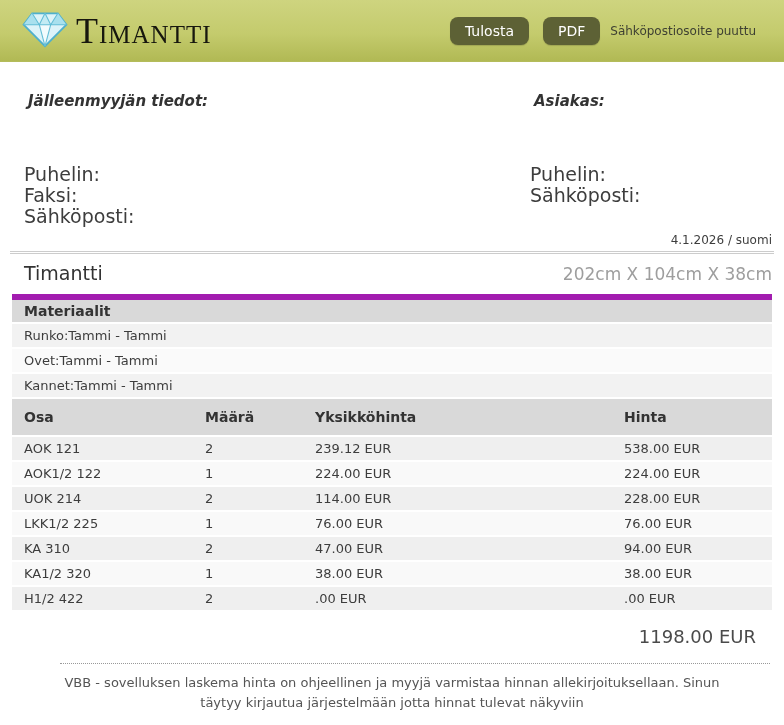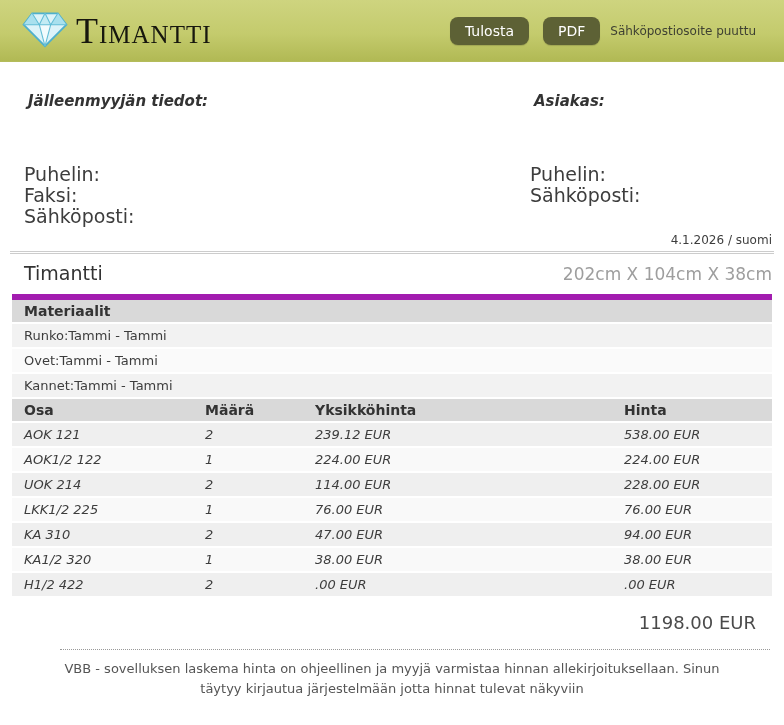--- a/index.html
+++ b/index.html
@@ -55,23 +55,23 @@
     padding: 3px 12px; font-size: 14px; font-weight: bold; color: #333;
   }
   .mat-row { padding: 4px 12px; font-size: 13px; color: #3d3d3d; border-bottom: 2px solid #fff; }
   .mat-row:nth-child(odd) { background: #f2f2f2; }
   .mat-row:nth-child(even) { background: #fafafa; }
 
   
   table.parts { width: 760px; margin: 0 12px; border-collapse: collapse; font-size: 13px; table-layout: fixed; }
   .parts th {
     background: #d9d9d9; font-size: 14px; font-weight: bold; color: #333;
-    text-align: left; padding: 3px 12px; border-bottom: 2px solid #fff;
-  }
-  .parts td { padding: 4px 12px; color: #3d3d3d; border-bottom: 2px solid #fff; font-style: italic; }
+    text-align: left; padding: 10px 12px; border-bottom: 2px solid #fff;
+  }
+  .parts td { padding: 4px 12px; color: #3d3d3d; border-bottom: 2px solid #fff; }
   .parts tbody tr:nth-child(odd) td { background: #efefef; }
   .parts tbody tr:nth-child(even) td { background: #f9f9f9; }
   .parts .right { padding-right: 16px; }
 
   
   .total-row { text-align: right; padding: 14px 28px 0 0; font-size: 18px; color: #4a4a4a; }
   .dotted { border: none; border-top: 1px dotted #999; margin: 16px 14px 0 60px; }
   .footer { max-width: 672px; margin: 0 auto; padding: 9px 0; text-align: center; font-size: 13px; color: #555; line-height: 1.5; }
 </style>
 </head>

